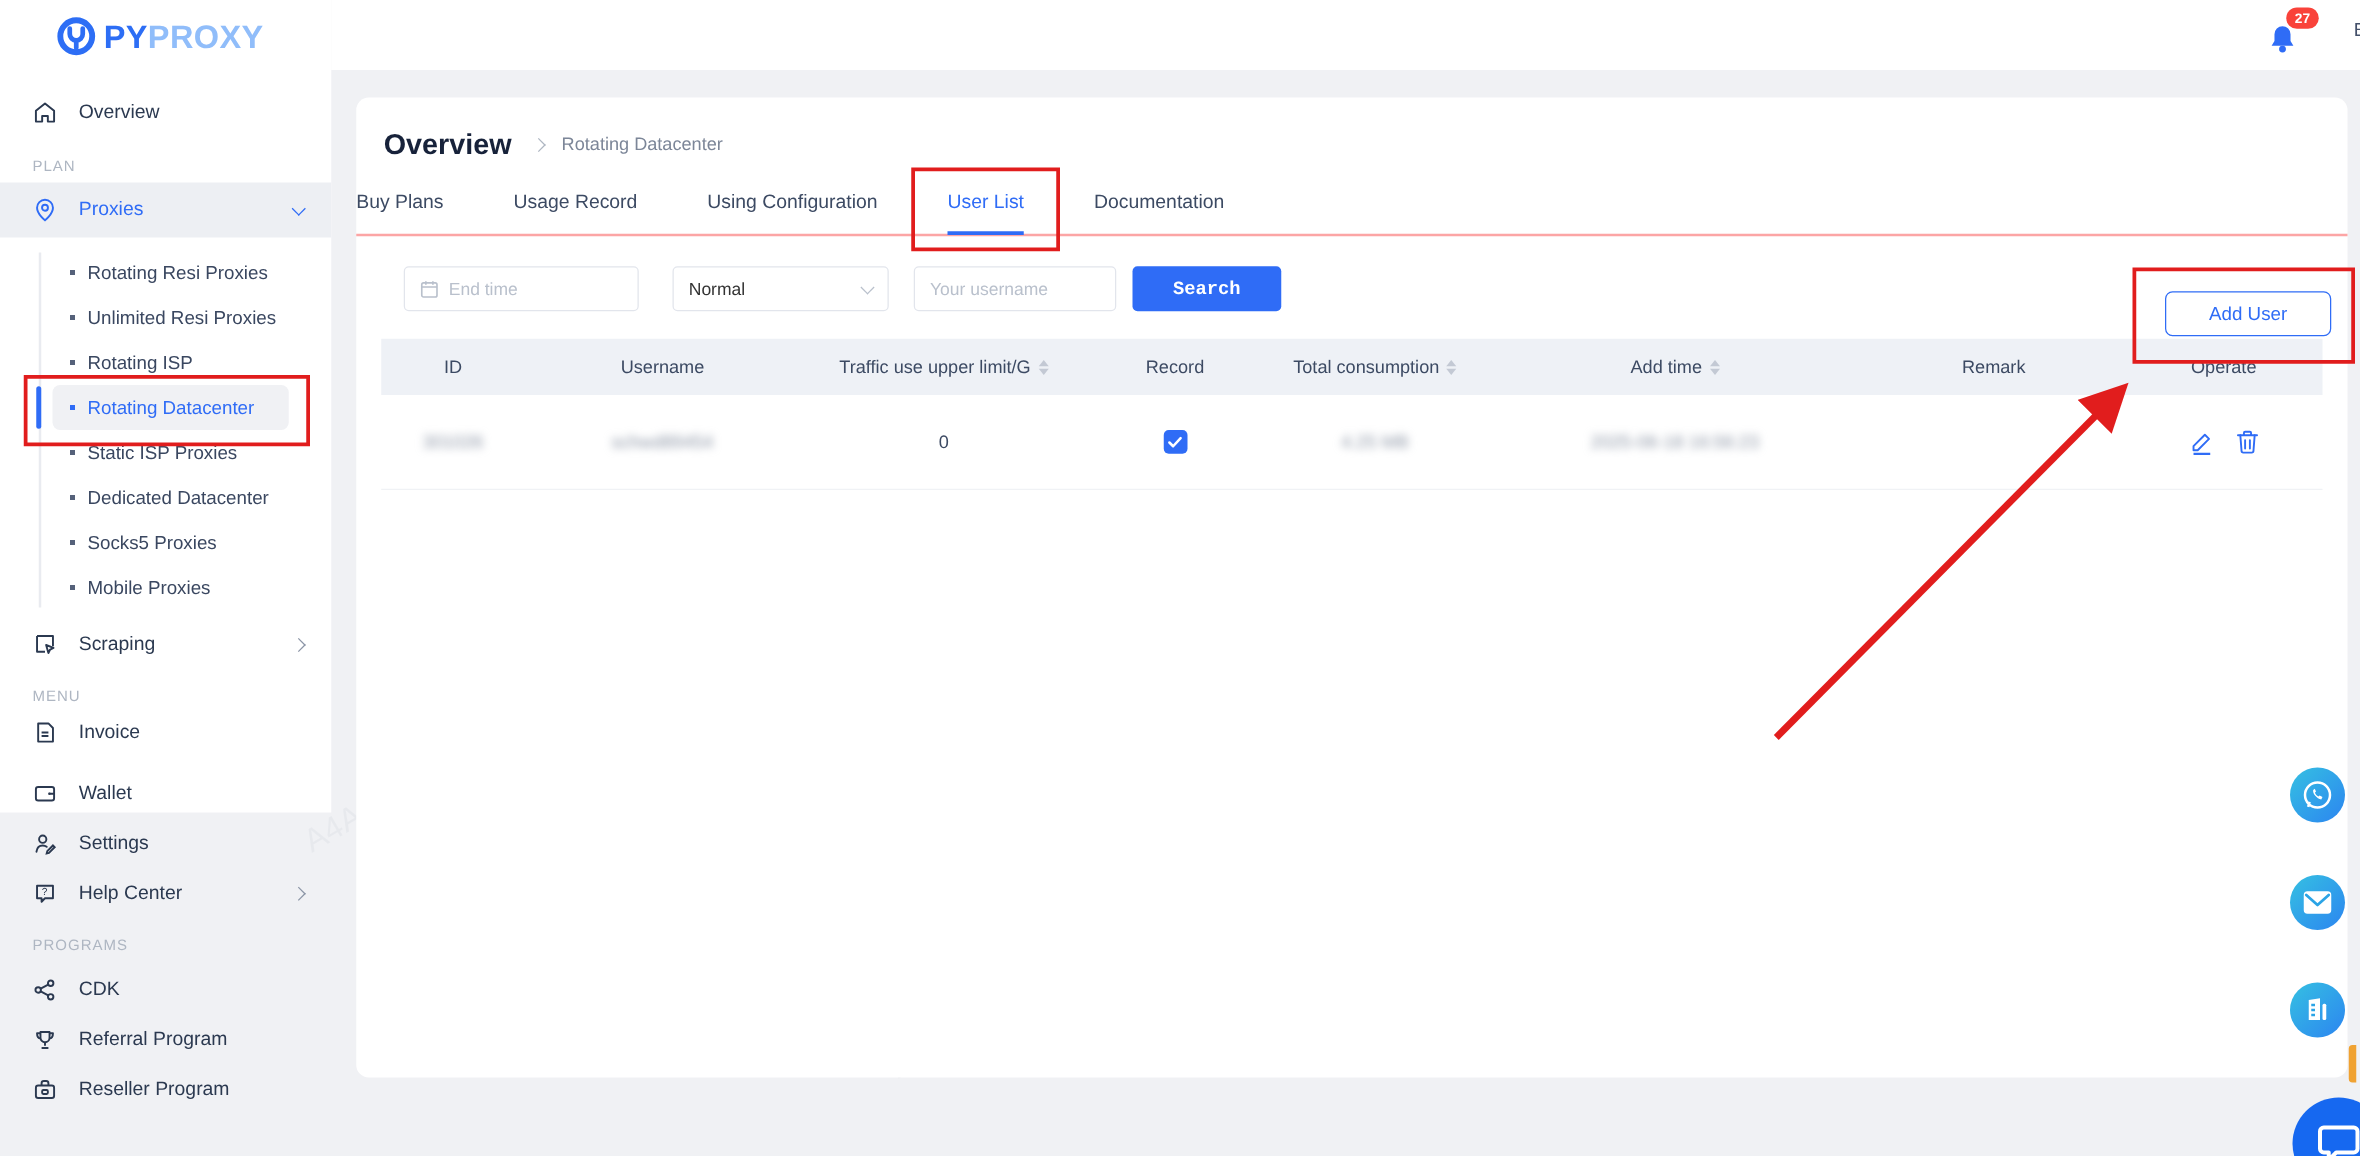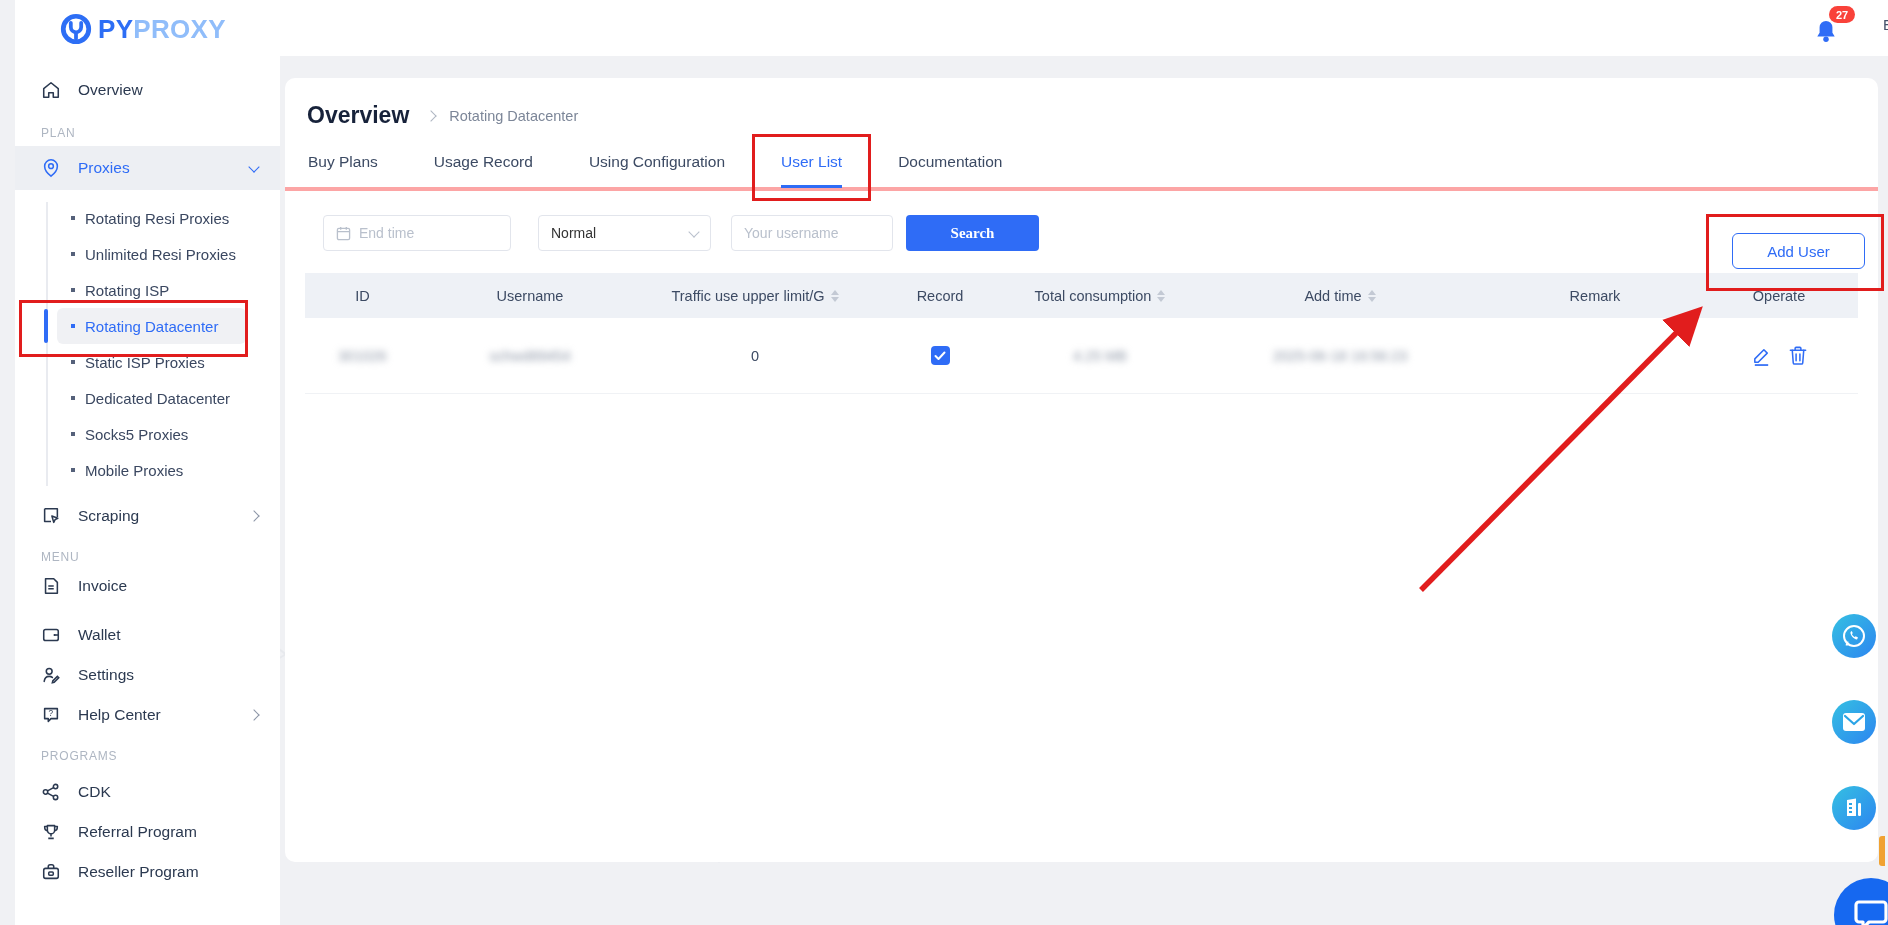--- a/index.html
+++ b/index.html
@@ -17,21 +17,21 @@
   
   .topbar { position:absolute; left:265px; top:0; right:0; height:56px; background:#fff; z-index:2;}
   .bell-wrap { position:absolute; left:1550px; top:13px; width:40px; height:34px; cursor:pointer;}
   .bell-badge { position:absolute; left:14px; top:-7px; min-width:26px; height:17px; border-radius:9px;
     background:#f9423a; color:#fff; font-size:11px; font-weight:bold; display:flex; align-items:center;
     justify-content:center; padding:0 4px; }
   .lang { position:absolute; left:1618px; top:16px; display:flex; align-items:center; gap:10px;
     font-size:15px; color:#44506a; cursor:pointer;}
   .blur-strong { filter:blur(3.5px); color:#8d96a6; }
   
-  .sidebar { position:absolute; left:15px; top:0; width:265px; height:925px; background:#fff; z-index:3;}
+  .sidebar { position:absolute; left:0; top:0; width:265px; height:650px; background:#fff; z-index:3;}
   .logo { display:flex; align-items:center; gap:5px; padding:12px 0 0 44px; }
   .logo-text { font-size:26px; font-weight:800; letter-spacing:0.3px;}
   .logo-text .p1 { color:#2d6ef5; } .logo-text .p2 { color:#90bdfa; }
   .nav-item { display:flex; align-items:center; height:44px; padding-left:26px; font-size:15.5px;
     color:#2b3950; cursor:pointer; position:relative;}
   .nav-item .ic { width:20px; height:20px; margin-right:17px; flex:0 0 20px; display:flex; align-items:center; justify-content:center;}
   .nav-item .chev { position:absolute; right:22px; }
   .chev-right { width:8px; height:8px; border-right:1.6px solid #8b95a6; border-top:1.6px solid #8b95a6; transform:rotate(45deg);}
   .chev-dn { width:8px; height:8px; border-right:1.6px solid #6b7894; border-bottom:1.6px solid #6b7894; transform:rotate(45deg); margin-top:-3px;}
   .sec-label { font-size:12px; color:#aeb6c2; letter-spacing:0.8px; padding-left:26px; height:18px;
@@ -50,40 +50,40 @@
   .mt12{margin-top:12px;} .mt22{margin-top:22px;}
   .h40 { height:40px; }
   
   .card { position:absolute; left:285px; top:78px; width:1593px; height:784px; background:#fff;
     border-radius:10px; z-index:2;}
   .title-row { display:flex; align-items:center; padding:24px 0 0 22px; gap:14px;}
   .page-title { font-size:23px; font-weight:bold; color:#17223a; }
   .bc-sep { width:8px; height:8px; border-right:1.6px solid #aeb6c2; border-top:1.6px solid #aeb6c2;
     transform:rotate(45deg); margin-left:4px;}
   .bc-text { font-size:14.5px; color:#7c8698; }
-  .tabs { display:flex; align-items:flex-end; padding-left:23px; margin-top:24px; border-bottom:4px solid #fca5a5;}
+  .tabs { display:flex; align-items:flex-end; margin-top:24px; border-bottom:2px solid #fca5a5;}
   .tab { font-size:15.5px; color:#3c4a63; padding-bottom:16px; margin-right:56px; cursor:pointer; position:relative;}
   .tab.active { color:#2f6cf6; border-bottom:3px solid #2f6cf6; margin-bottom:-1px; padding-bottom:14px;}
   .tab-redbox { position:absolute; left:-29px; right:-29px; top:-19px; bottom:-16px;
     border:3px solid #e11d1d; pointer-events:none;}
   
   .filters { display:flex; align-items:center; margin:24px 0 0 20px; }
   .f-input { height:36px; border:1px solid #e2e5ec; border-radius:4px; display:flex; align-items:center;
     padding:0 12px; background:#fff; }
   .f-input input { border:none; outline:none; font-size:14px; color:#333; width:100%;
     font-family:"Liberation Sans",sans-serif;}
   .f-input input::placeholder { color:#b9c0cc; }
   .w197{width:197px;} .w180{width:188px; margin-left:18px;} .w173{width:173px; margin-left:27px;}
   .w162{width:162px; margin-left:20px;}
   .cal-ic { margin-right:8px; display:flex; }
   .sel-value { font-size:14px; color:#333; flex:1;}
   .sel-caret { width:8px; height:8px; border-right:1.4px solid #b9c0cc; border-bottom:1.4px solid #b9c0cc;
     transform:rotate(45deg); margin-top:-3px;}
-  .search-btn { margin-left:13px; width:133px; height:36px; background:#2f6cf6; color:#fff; border:none;
-    border-radius:4px; font-size:15px; font-weight:bold; cursor:pointer; font-family:Liberation Serif, serif;}
+  .search-btn { margin-left:13px; width:119px; height:36px; background:#2f6cf6; color:#fff; border:none;
+    border-radius:4px; font-size:15px; font-weight:bold; cursor:pointer; font-family:Liberation Mono, monospace;}
   .adduser-btn { position:absolute; right:13px; top:155px; width:133px; height:36px; background:#fff;
     color:#2f6cf6; border:1px solid #2f6cf6; border-radius:6px; font-size:15px; cursor:pointer;
     font-family:"Liberation Sans",sans-serif;}
   
   .table { margin:22px 20px 0 20px; }
   .thead { display:flex; background:#eef1f6; height:45px; align-items:center; font-size:14.5px; color:#3c4a63;}
   .trow { display:flex; height:76px; align-items:center; font-size:14.5px; color:#3c4a63;
     border-bottom:1px solid #f0f2f5; background:#fff;}
   .cell { display:flex; align-items:center; justify-content:center; gap:6px; }
   .c-id{width:115px;} .c-user{width:220px;} .c-traffic{width:230px;} .c-status{width:140px;}

